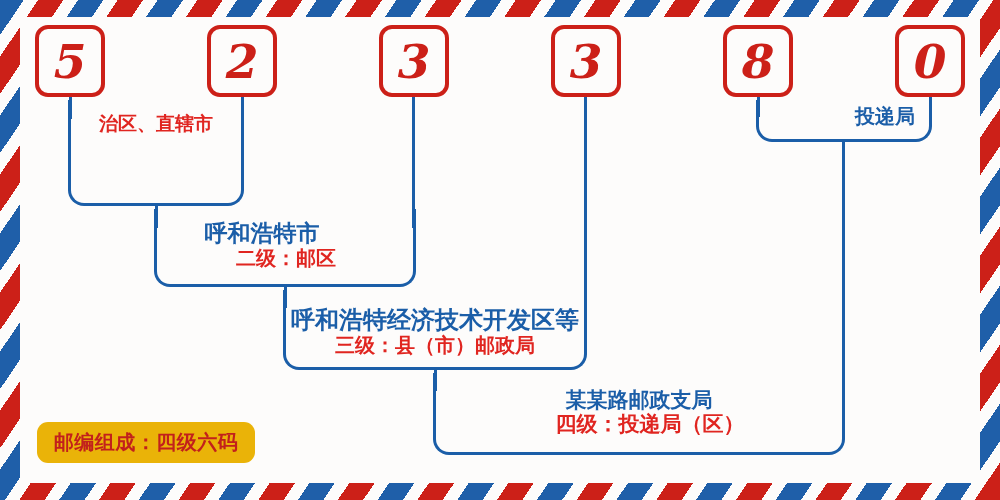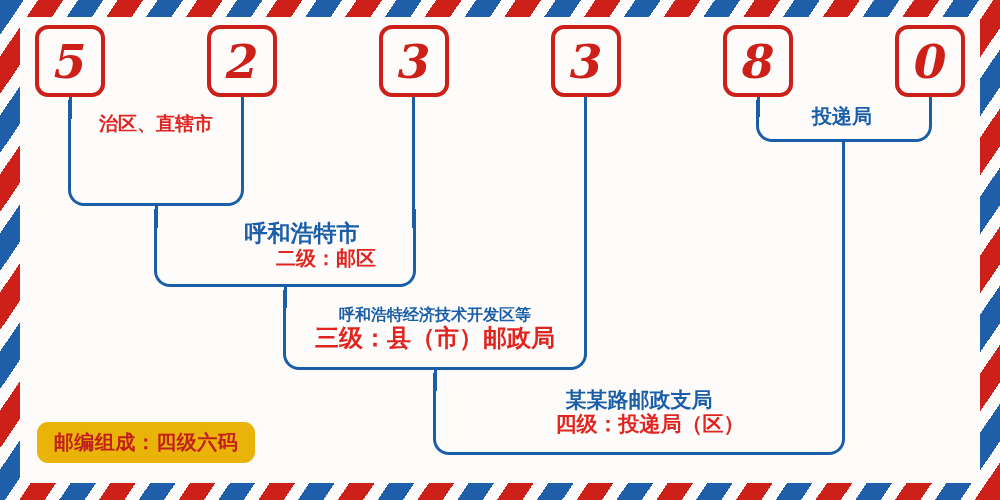--- a/index.html
+++ b/index.html
@@ -94,22 +94,22 @@
     color: #e02520;
   }
 
   
   .lvl1 .label-title { font-size: 20px; }
   .lvl1 .label-sub   { font-size: 19px; line-height: 1.16; }
 
   .lvl2 .label-title { font-size: 23px; }
   .lvl2 .label-sub   { font-size: 20px; margin-left: 48px; }
 
-  .lvl3 .label-title { font-size: 16px; }
-  .lvl3 .label-sub   { font-size: 24px; }
+  .lvl3 .label-title { font-size: 24px; }
+  .lvl3 .label-sub   { font-size: 20px; }
 
   .lvl4 .label-title { font-size: 21px; }
   .lvl4 .label-sub   { font-size: 21px; margin-left: 22px; }
 
   .deliver .label-title { font-size: 20px; }
 
   
   .badge {
     position: absolute;
     left: 37px;
@@ -160,37 +160,37 @@
   <div class="vline" style="left:69px;  top:97px; height:22px;"></div>
   <div class="vline" style="left:241px; top:97px; height:22px;"></div>
   <div class="bracket" style="left:68px; top:100px; width:176px; height:106px;"></div>
   <div class="label-block lvl1" style="left:68px; top:112px; width:176px;">
     <div class="label-sub">治区、直辖市</div>
   </div>
 
   <div class="vline" style="left:155px; top:205px; height:23px;"></div>
   <div class="vline" style="left:412px; top:97px;  height:131px;"></div>
   <div class="bracket" style="left:154px; top:209px; width:262px; height:78px;"></div>
-  <div class="label-block lvl2" style="left:154px; top:220px; width:216px;padding-left:40px;">
+  <div class="label-block lvl2" style="left:154px; top:220px; width:216px;">
     <div class="label-title">呼和浩特市</div>
     <div class="label-sub">二级：邮区</div>
   </div>
 
   <div class="vline" style="left:284px; top:286px; height:22px;"></div>
   <div class="vline" style="left:584px; top:97px;  height:211px;"></div>
   <div class="bracket" style="left:283px; top:290px; width:304px; height:80px;"></div>
   <div class="label-block lvl3" style="left:283px; top:306px; width:304px;">
     <div class="label-title">呼和浩特经济技术开发区等</div>
     <div class="label-sub">三级：县（市）邮政局</div>
   </div>
 
   <div class="vline" style="left:757px; top:97px; height:20px;"></div>
   <div class="vline" style="left:929px; top:97px; height:20px;"></div>
   <div class="bracket" style="left:756px; top:100px; width:176px; height:42px;"></div>
-  <div class="label-block deliver" style="left:756px; top:105px; width:172px;">
+  <div class="label-block deliver" style="left:799px; top:105px; width:172px;">
     <div class="label-title">投递局</div>
   </div>
 
   <div class="vline" style="left:434px; top:369px; height:22px;"></div>
   <div class="vline" style="left:842px; top:141px; height:250px;"></div>
   <div class="bracket" style="left:433px; top:373px; width:412px; height:82px;"></div>
   <div class="label-block lvl4" style="left:433px; top:388px; width:412px;">
     <div class="label-title">某某路邮政支局</div>
     <div class="label-sub">四级：投递局（区）</div>
   </div>

